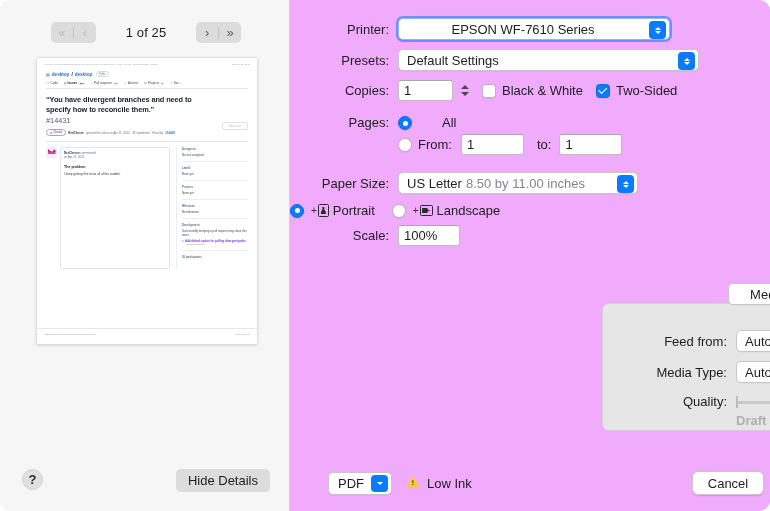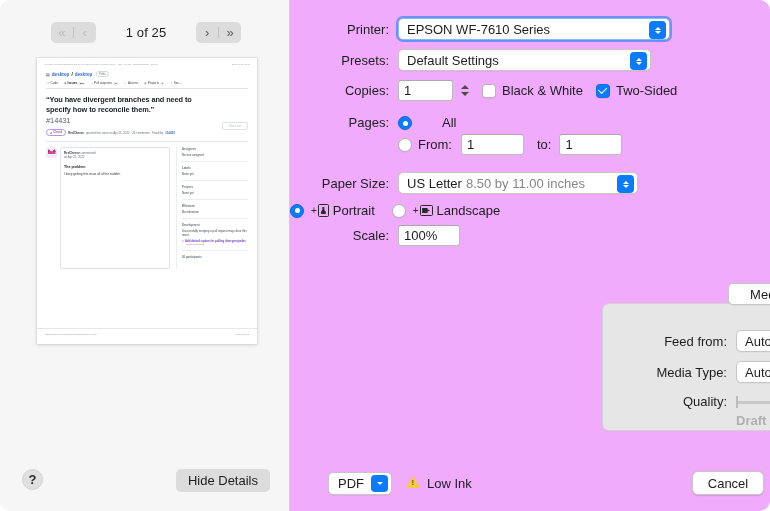--- a/index.html
+++ b/index.html
@@ -514,32 +514,32 @@
     </div>
 
     <div id="help-button">?</div>
     <div id="hide-details-button">Hide Details</div>
   </div>
 
   <div id="settings-pane">
 
     <div class="row">
       <div class="lbl">Printer:</div>
-      <div class="popup focused" style="width:272px;">
+      <div class="popup focused" style="width:272px;justify-content:center;">
         <span>EPSON WF-7610 Series</span>
         <span class="chev">
             <i class="up"></i>
             <i class="dn"></i>
           </span>
       </div>
     </div>
 
     <div class="row">
       <div class="lbl">Presets:</div>
-      <div class="popup" style="width:253px;">
+      <div class="popup" style="width:301px;">
         <span>Default Settings</span>
         <span class="chev">
             <i class="up"></i>
             <i class="dn"></i>
           </span>
       </div>
     </div>
 
     <div class="row" style="margin-bottom:14px;">
       <div class="lbl">Copies:</div>

